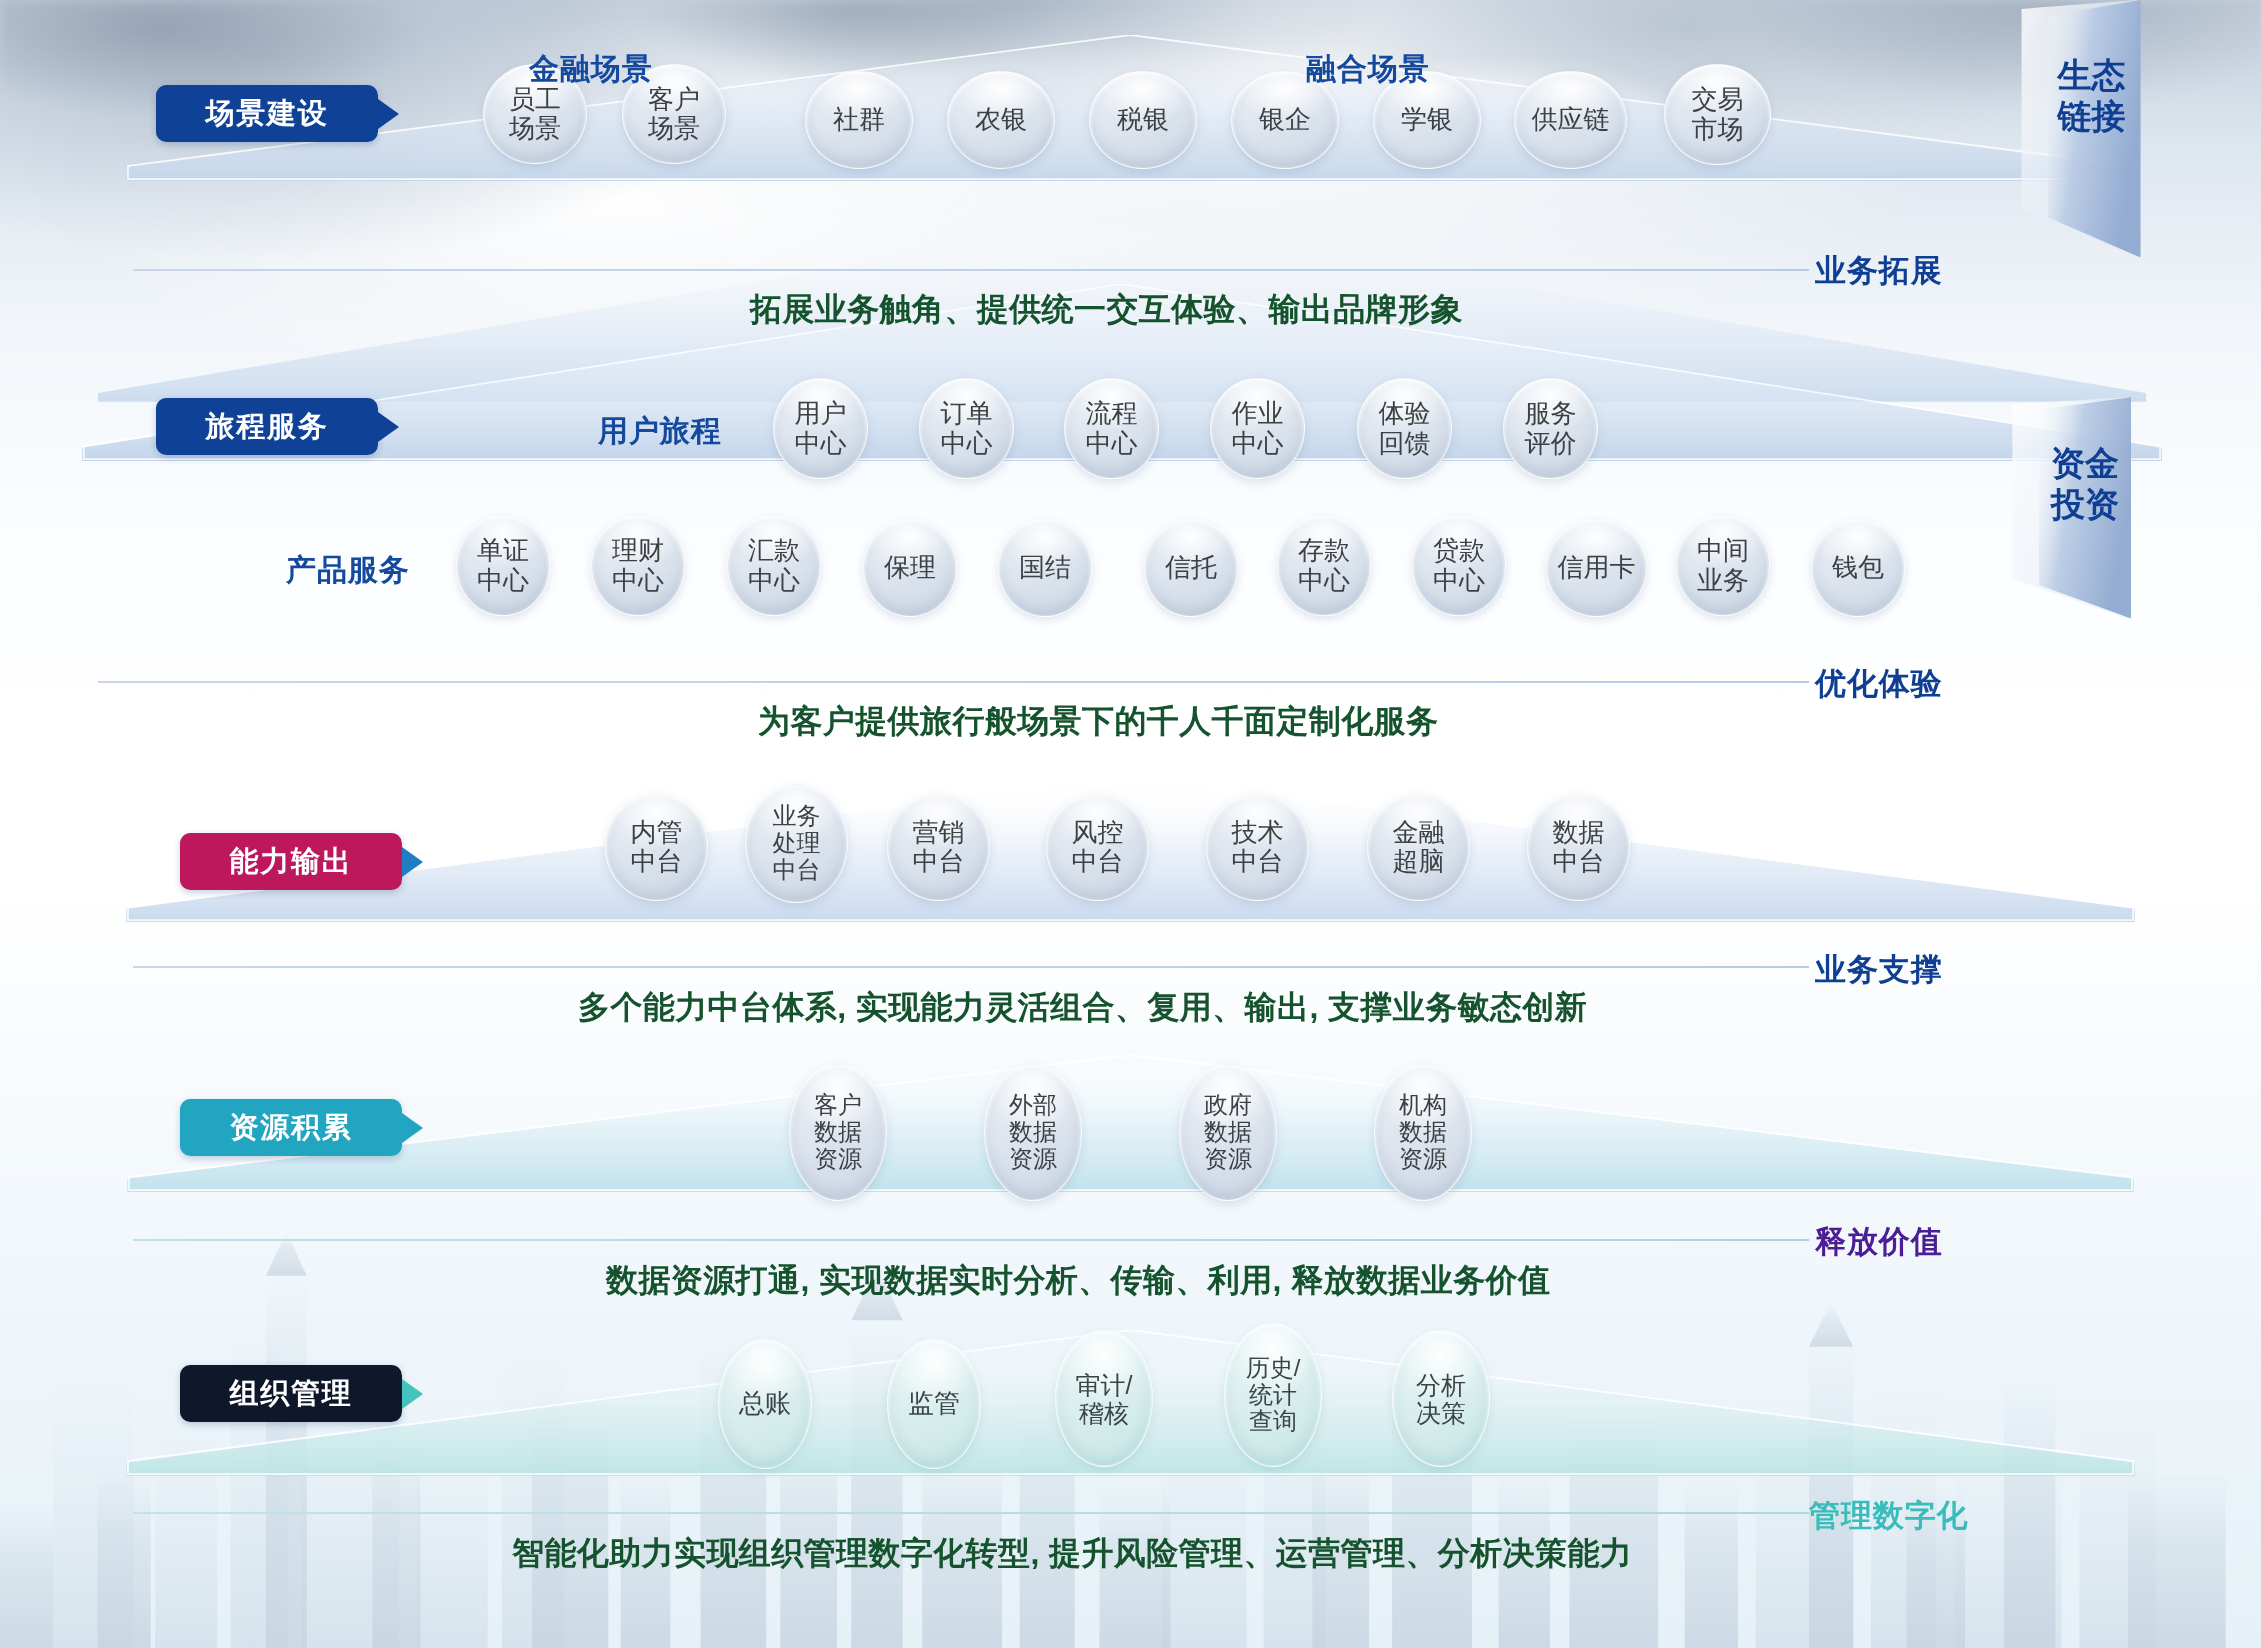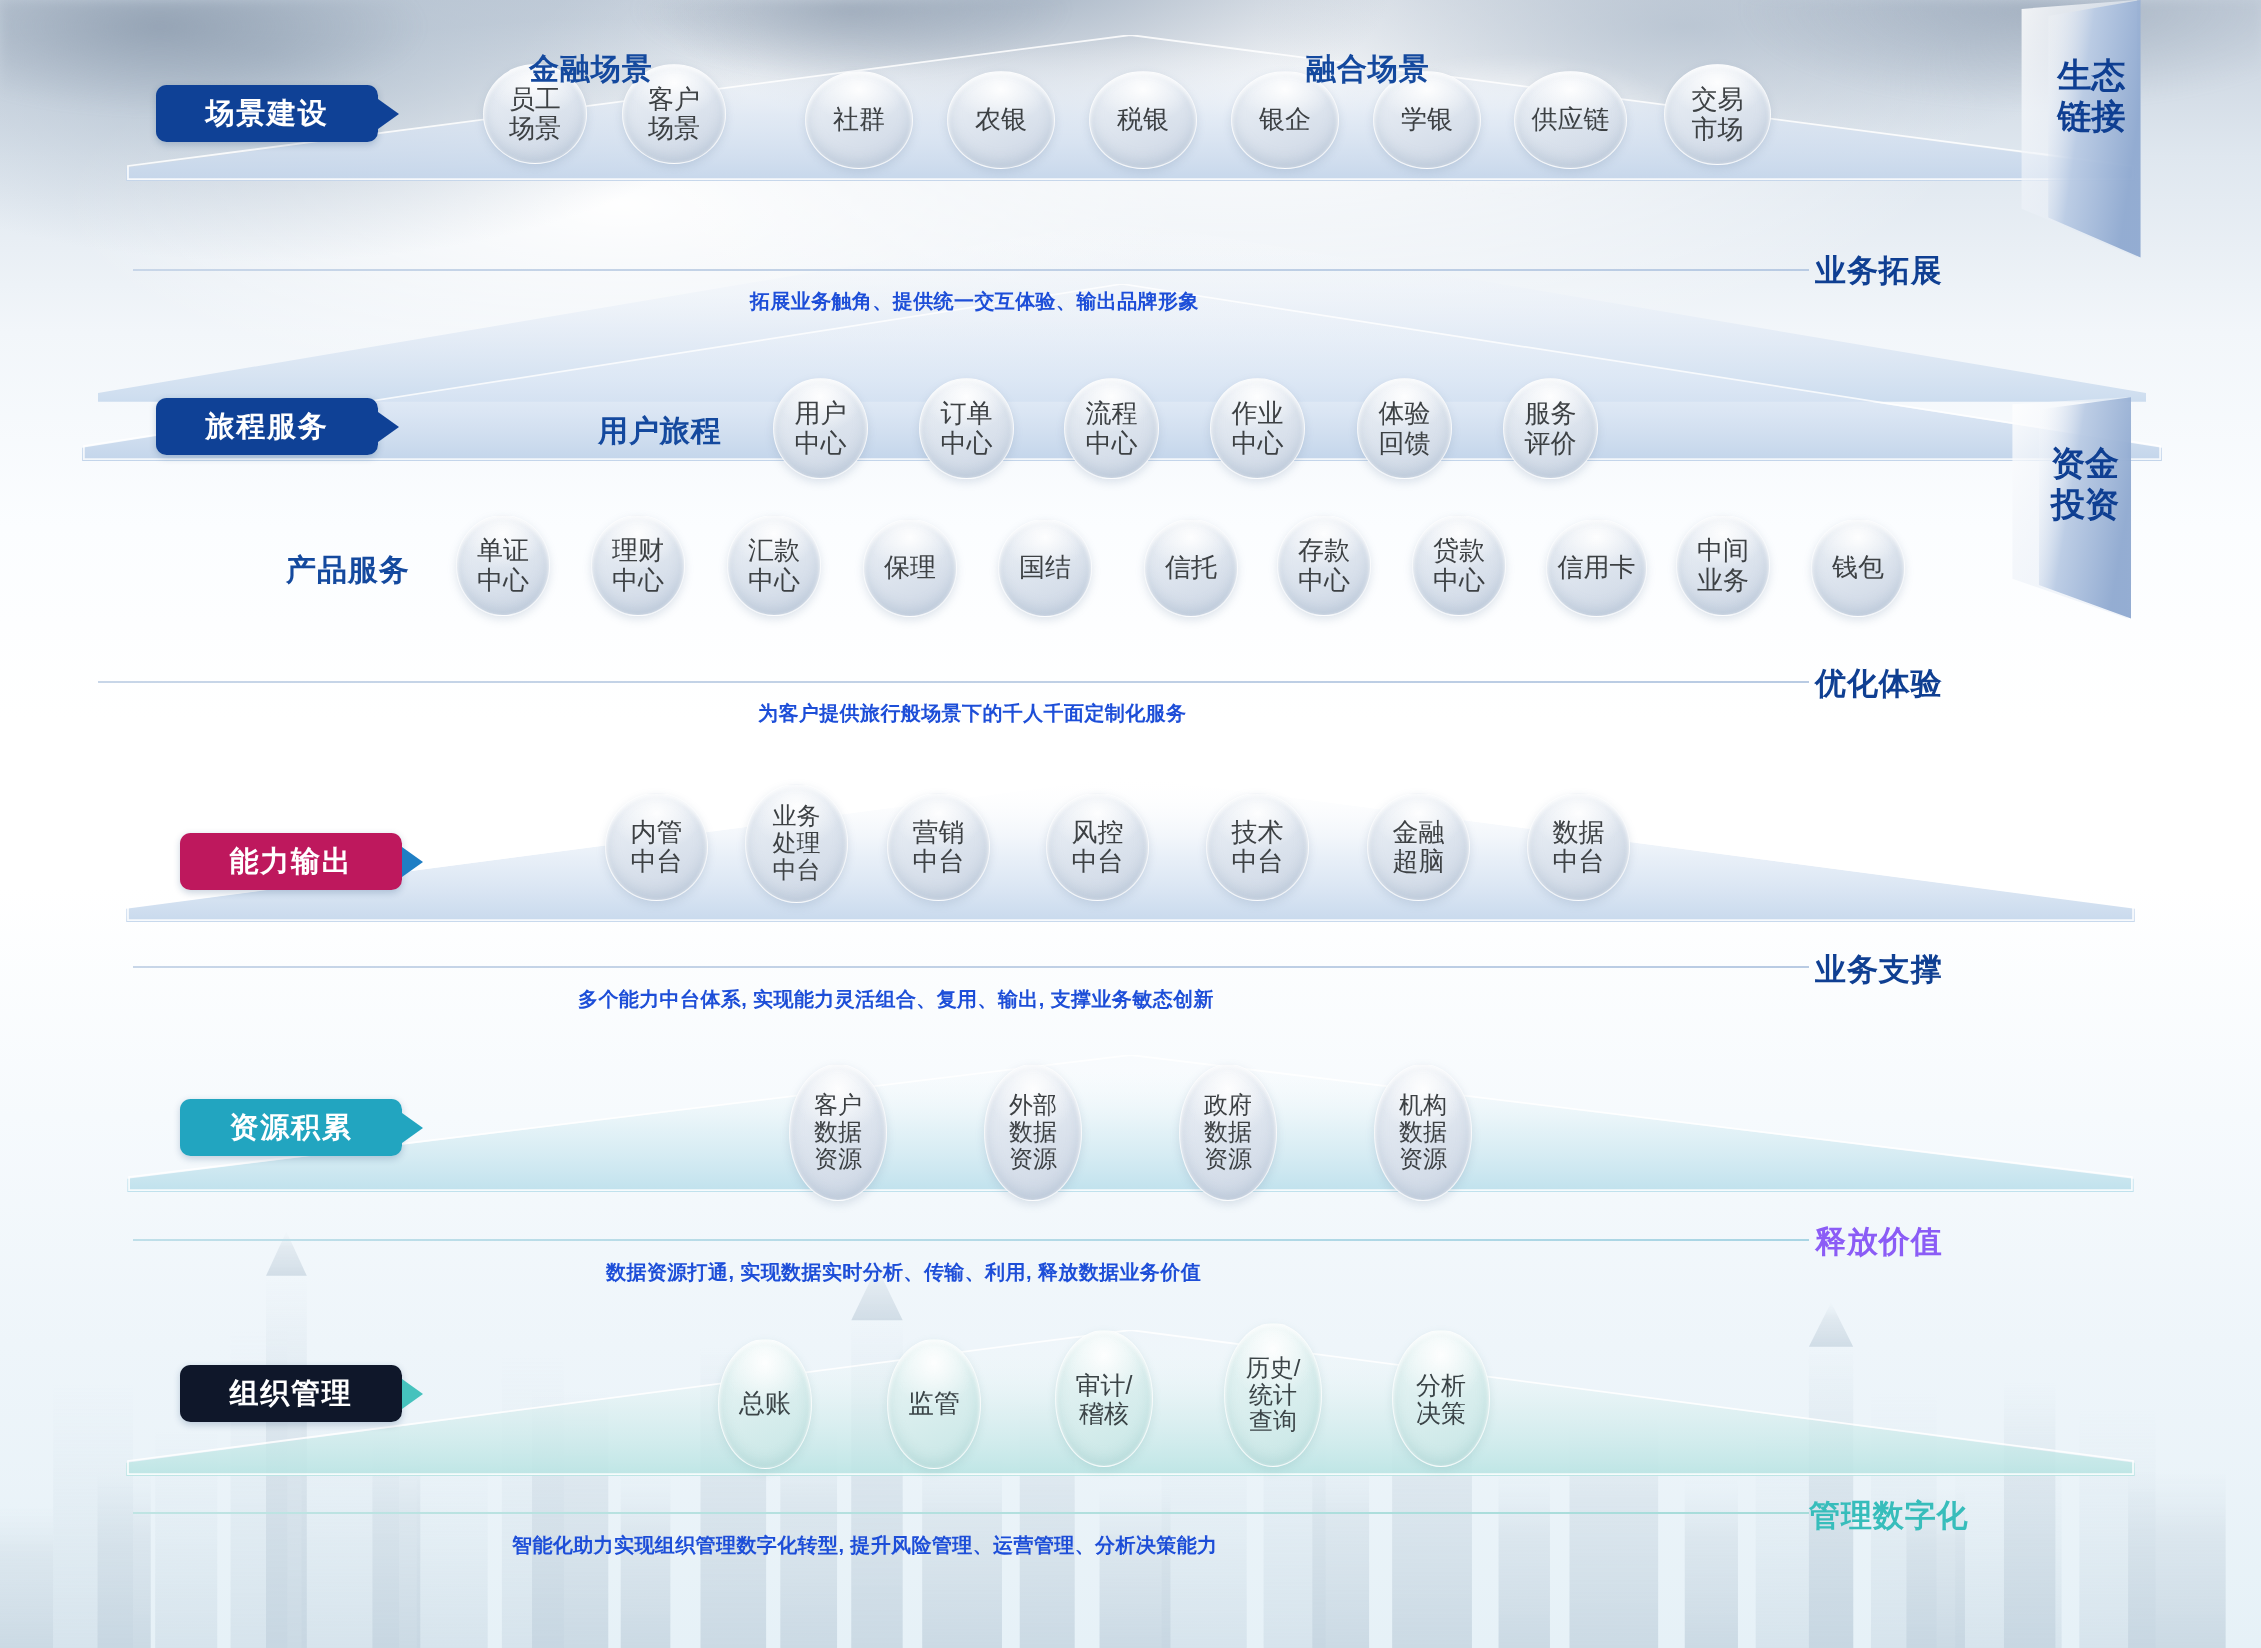--- a/index.html
+++ b/index.html
@@ -95,28 +95,28 @@
 
   
   .grouplabel{
     position:absolute;z-index:8;color:#14499e;font-weight:bold;font-size:30px;
     letter-spacing:0.9px;white-space:nowrap;
   }
 
   
   .sep-line{position:absolute;z-index:5;height:1.8px;}
   .caption{
-    position:absolute;z-index:8;color:#1d4ed8;font-size:20px;font-weight:bold;
+    position:absolute;z-index:8;color:#14532d;font-size:32px;font-weight:bold;
     white-space:nowrap;letter-spacing:0.4px;
   }
   .rightlabel{
     position:absolute;z-index:9;font-weight:bold;font-size:31px;white-space:nowrap;letter-spacing:0.9px;
   }
   .rightlabel.navy{color:#0f3f92;}
-  .rightlabel.cy{color:#8b5cf6;}
+  .rightlabel.cy{color:#4c1d95;}
   .rightlabel.tl{color:#37bdbb;}
 
   
   .vbanner{position:absolute;z-index:6;}
   .vbanner .vtext{
     position:absolute;z-index:7;color:#0f3f92;font-weight:bold;font-size:34px;
     line-height:1.22;text-align:center;white-space:nowrap;
   }
 </style>
 </head>

